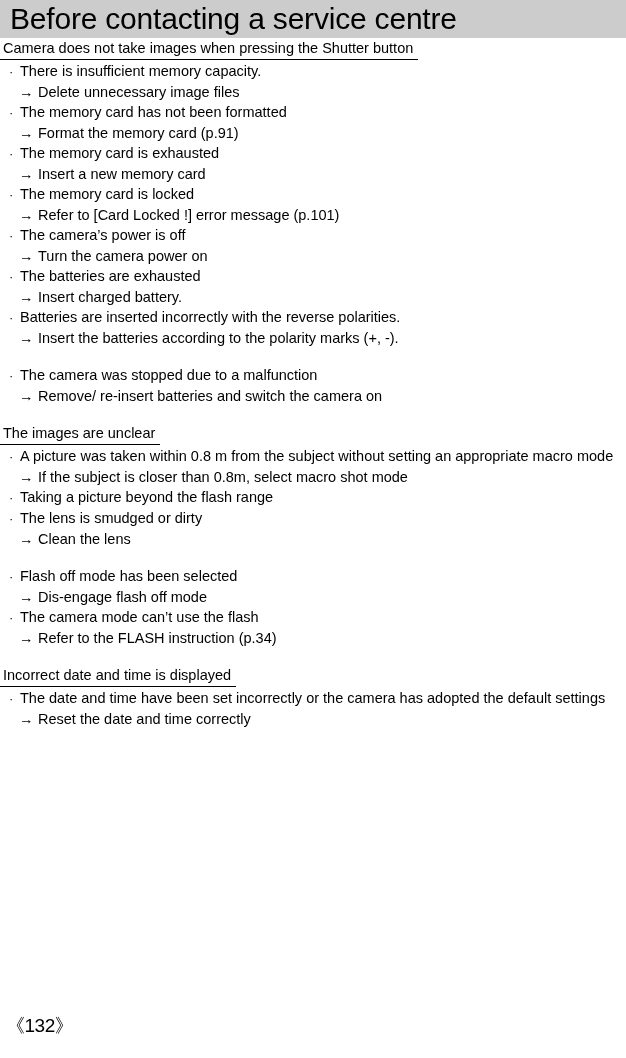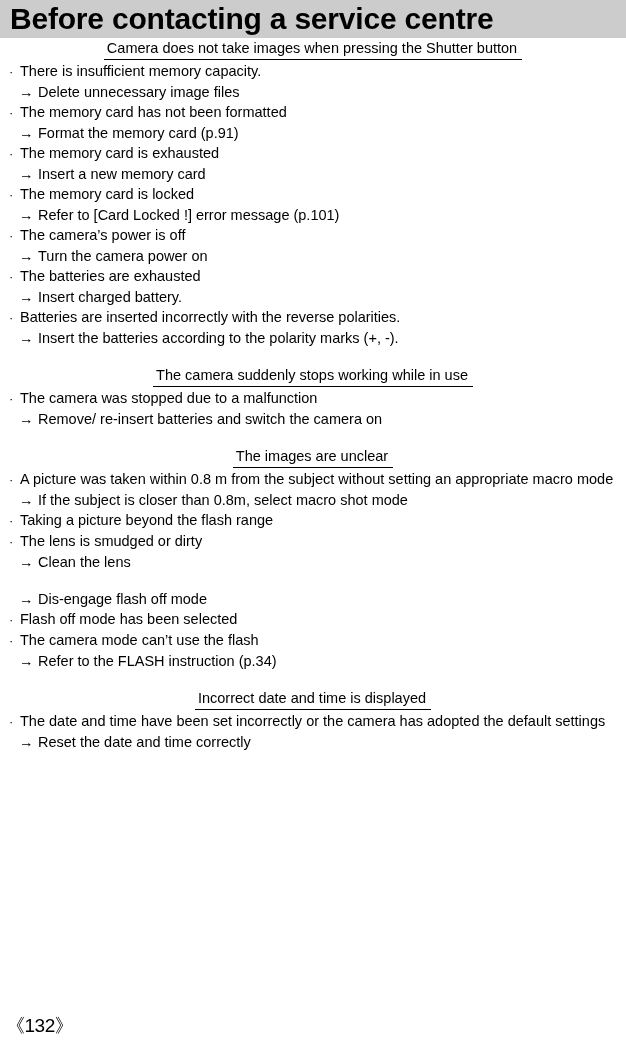--- a/index.html
+++ b/index.html
@@ -25,21 +25,21 @@
     width: 626px;
     height: 38px;
     background: #cccccc;
     box-sizing: border-box;
   }
   .page-header .title {
     position: absolute;
     left: 10px;
     top: 1px;
     font-size: 30px;
-    font-weight: bold;
+    font-weight: normal;
     letter-spacing: -0.2px;
     line-height: 36px;
     white-space: nowrap;
   }
 
   
   .content {
     position: absolute;
     left: 0;
     top: 38px;
@@ -62,21 +62,20 @@
     padding-bottom: 1px;
     margin: 0;
     white-space: nowrap;
     display: inline-block;
     border-bottom: 1.3px solid #000;
     padding-right: 5px;
   }
   .heading-wrap {
     display: block;
     height: 23px;
-    text-align: center;
   }
 
   .item {
     font-size: 14.5px;
     line-height: 20px;
     white-space: nowrap;
     margin: 0;
     padding: 0;
   }
   .item.bullet {
@@ -130,35 +129,34 @@
       <div class="item bullet"><span class="mk">·</span><span class="tx">The memory card is locked</span></div>
       <div class="item arrow"><span class="mk">→</span><span class="tx">Refer to [Card Locked !] error message (p.101)</span></div>
       <div class="item bullet"><span class="mk">·</span><span class="tx">The camera’s power is off</span></div>
       <div class="item arrow"><span class="mk">→</span><span class="tx">Turn the camera power on</span></div>
       <div class="item bullet"><span class="mk">·</span><span class="tx">The batteries are exhausted</span></div>
       <div class="item arrow"><span class="mk">→</span><span class="tx">Insert charged battery.</span></div>
       <div class="item bullet"><span class="mk">·</span><span class="tx">Batteries are inserted incorrectly with the reverse polarities.</span></div>
       <div class="item arrow"><span class="mk">→</span><span class="tx">Insert the batteries according to the polarity marks (+, -).</span></div>
     </div>
     <div class="section gap">
-      <div class="heading-wrap"><div class="section-heading">The camera suddenly stops working while in use</div></div>
       <div class="item bullet"><span class="mk">·</span><span class="tx">The camera was stopped due to a malfunction</span></div>
       <div class="item arrow"><span class="mk">→</span><span class="tx">Remove/ re-insert batteries and switch the camera on</span></div>
     </div>
     <div class="section gap">
       <div class="heading-wrap"><div class="section-heading">The images are unclear</div></div>
       <div class="item bullet"><span class="mk">·</span><span class="tx">A picture was taken within 0.8 m from the subject without setting an appropriate macro mode</span></div>
       <div class="item arrow"><span class="mk">→</span><span class="tx">If the subject is closer than 0.8m, select macro shot mode</span></div>
       <div class="item bullet"><span class="mk">·</span><span class="tx">Taking a picture beyond the flash range</span></div>
       <div class="item bullet"><span class="mk">·</span><span class="tx">The lens is smudged or dirty</span></div>
       <div class="item arrow"><span class="mk">→</span><span class="tx">Clean the lens</span></div>
     </div>
     <div class="section gap">
+      <div class="item bullet"><span class="mk">·</span><span class="tx">Flash off mode has been selected</span></div>
       <div class="item arrow"><span class="mk">→</span><span class="tx">Dis-engage flash off mode</span></div>
-      <div class="item bullet"><span class="mk">·</span><span class="tx">Flash off mode has been selected</span></div>
       <div class="item bullet"><span class="mk">·</span><span class="tx">The camera mode can’t use the flash</span></div>
       <div class="item arrow"><span class="mk">→</span><span class="tx">Refer to the FLASH instruction (p.34)</span></div>
     </div>
     <div class="section gap">
       <div class="heading-wrap"><div class="section-heading">Incorrect date and time is displayed</div></div>
       <div class="item bullet"><span class="mk">·</span><span class="tx">The date and time have been set incorrectly or the camera has adopted the default settings</span></div>
       <div class="item arrow"><span class="mk">→</span><span class="tx">Reset the date and time correctly</span></div>
     </div>
   </div>
 

